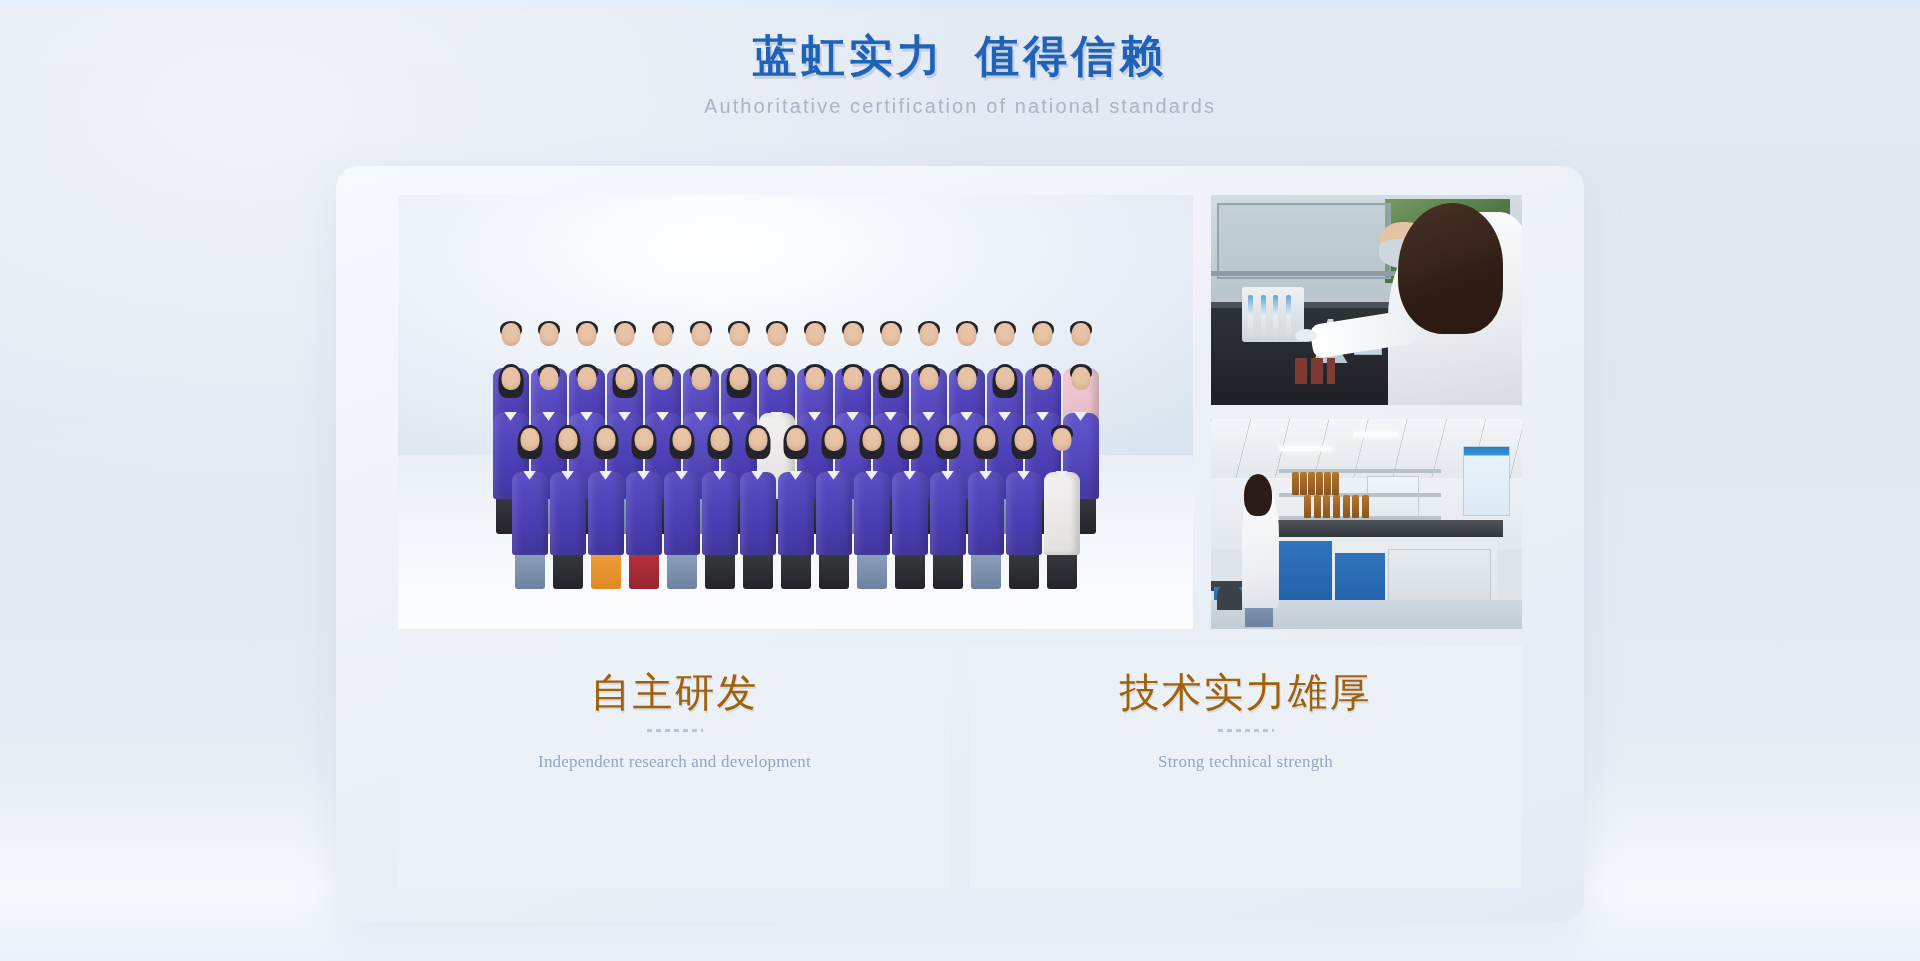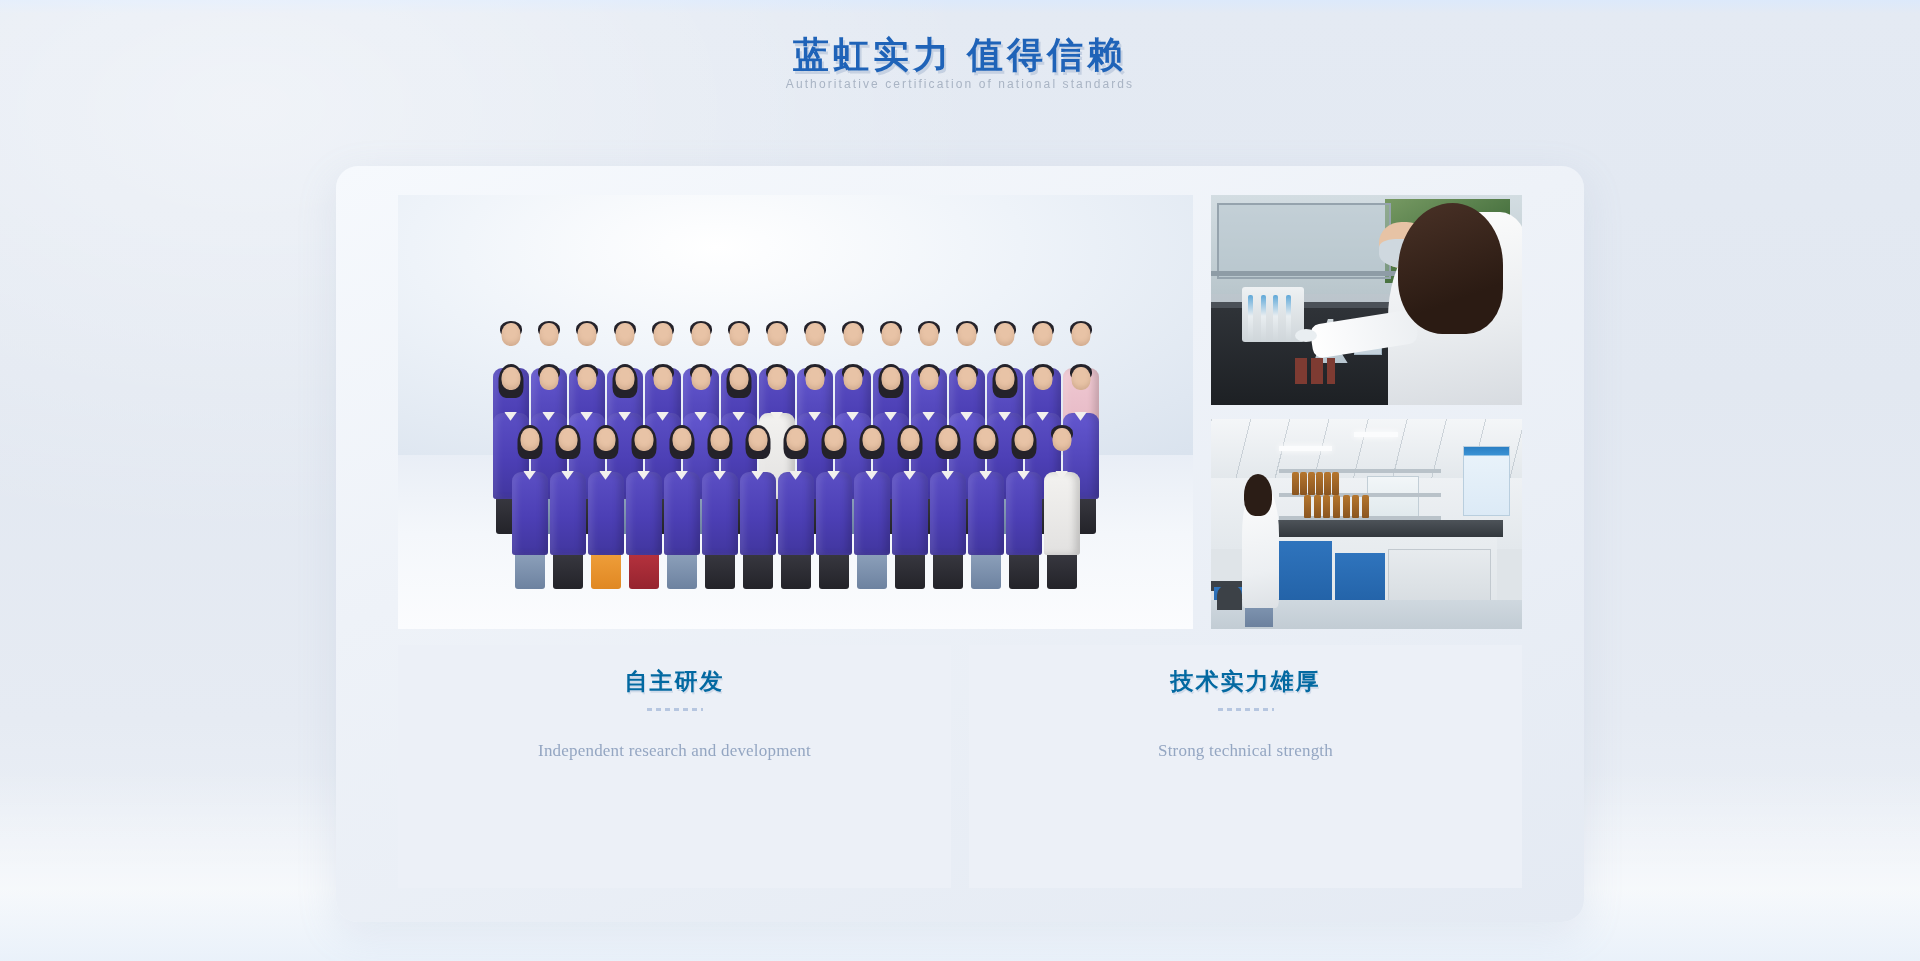--- a/index.html
+++ b/index.html
@@ -39,32 +39,32 @@
   }
 
   
   .heading {
     position: absolute;
     top: 34px; left: 0; right: 0;
     text-align: center;
     z-index: 4;
   }
   .heading-title {
-    font-family: Liberation Sans, sans-serif;
-    font-size: 36px;
+    font-family: Liberation Mono, monospace;
+    font-size: 44px;
     font-weight: 700;
     letter-spacing: 4px;
     color: #1f63b8;
     line-height: 1.15;
     text-shadow: 2px 3px 0 rgba(150,170,200,0.40);
     text-align: center;
   }
   .heading-sub {
-    margin-top: 2px;
-    font-size: 12px;
+    margin-top: 10px;
+    font-size: 20px;
     letter-spacing: 2.1px;
     color: #a9b4c4;
     font-weight: 400;
   }
 
   
   .panel {
     position: absolute;
     left: 336px;
     top: 166px;
@@ -326,34 +326,34 @@
     grid-template-columns: 1fr 1fr;
     gap: 18px;
   }
   .card {
     background: #ecf0f7;
     padding-top: 23px;
     text-align: center;
   }
   .card-title {
     font-family: "Liberation Serif", "DejaVu Serif", serif;
-    font-size: 23px;
-    font-weight: 700;
+    font-size: 40px;
+    font-weight: 400;
     letter-spacing: 2px;
-    color: #0369a1;
+    color: #a16207;
     line-height: 1.25;
     text-shadow: 1px 2px 0 rgba(160,180,210,0.35);
   }
   .divider {
     margin: 11px auto 0;
     width: 56px; height: 3px;
     background: repeating-linear-gradient(90deg, #b6c6e0 0 5px, transparent 5px 9px);
   }
   .card-en {
-    margin-top: 30px;
+    margin-top: 20px;
     font-family: "Liberation Serif", "DejaVu Serif", serif;
     font-size: 17px;
     color: #94a6c2;
     letter-spacing: .2px;
   }
   .card-body {
     margin-top: 30px;
     font-family: "Liberation Serif", "DejaVu Serif", serif;
     font-size: 23.5px;
     font-weight: 700;

